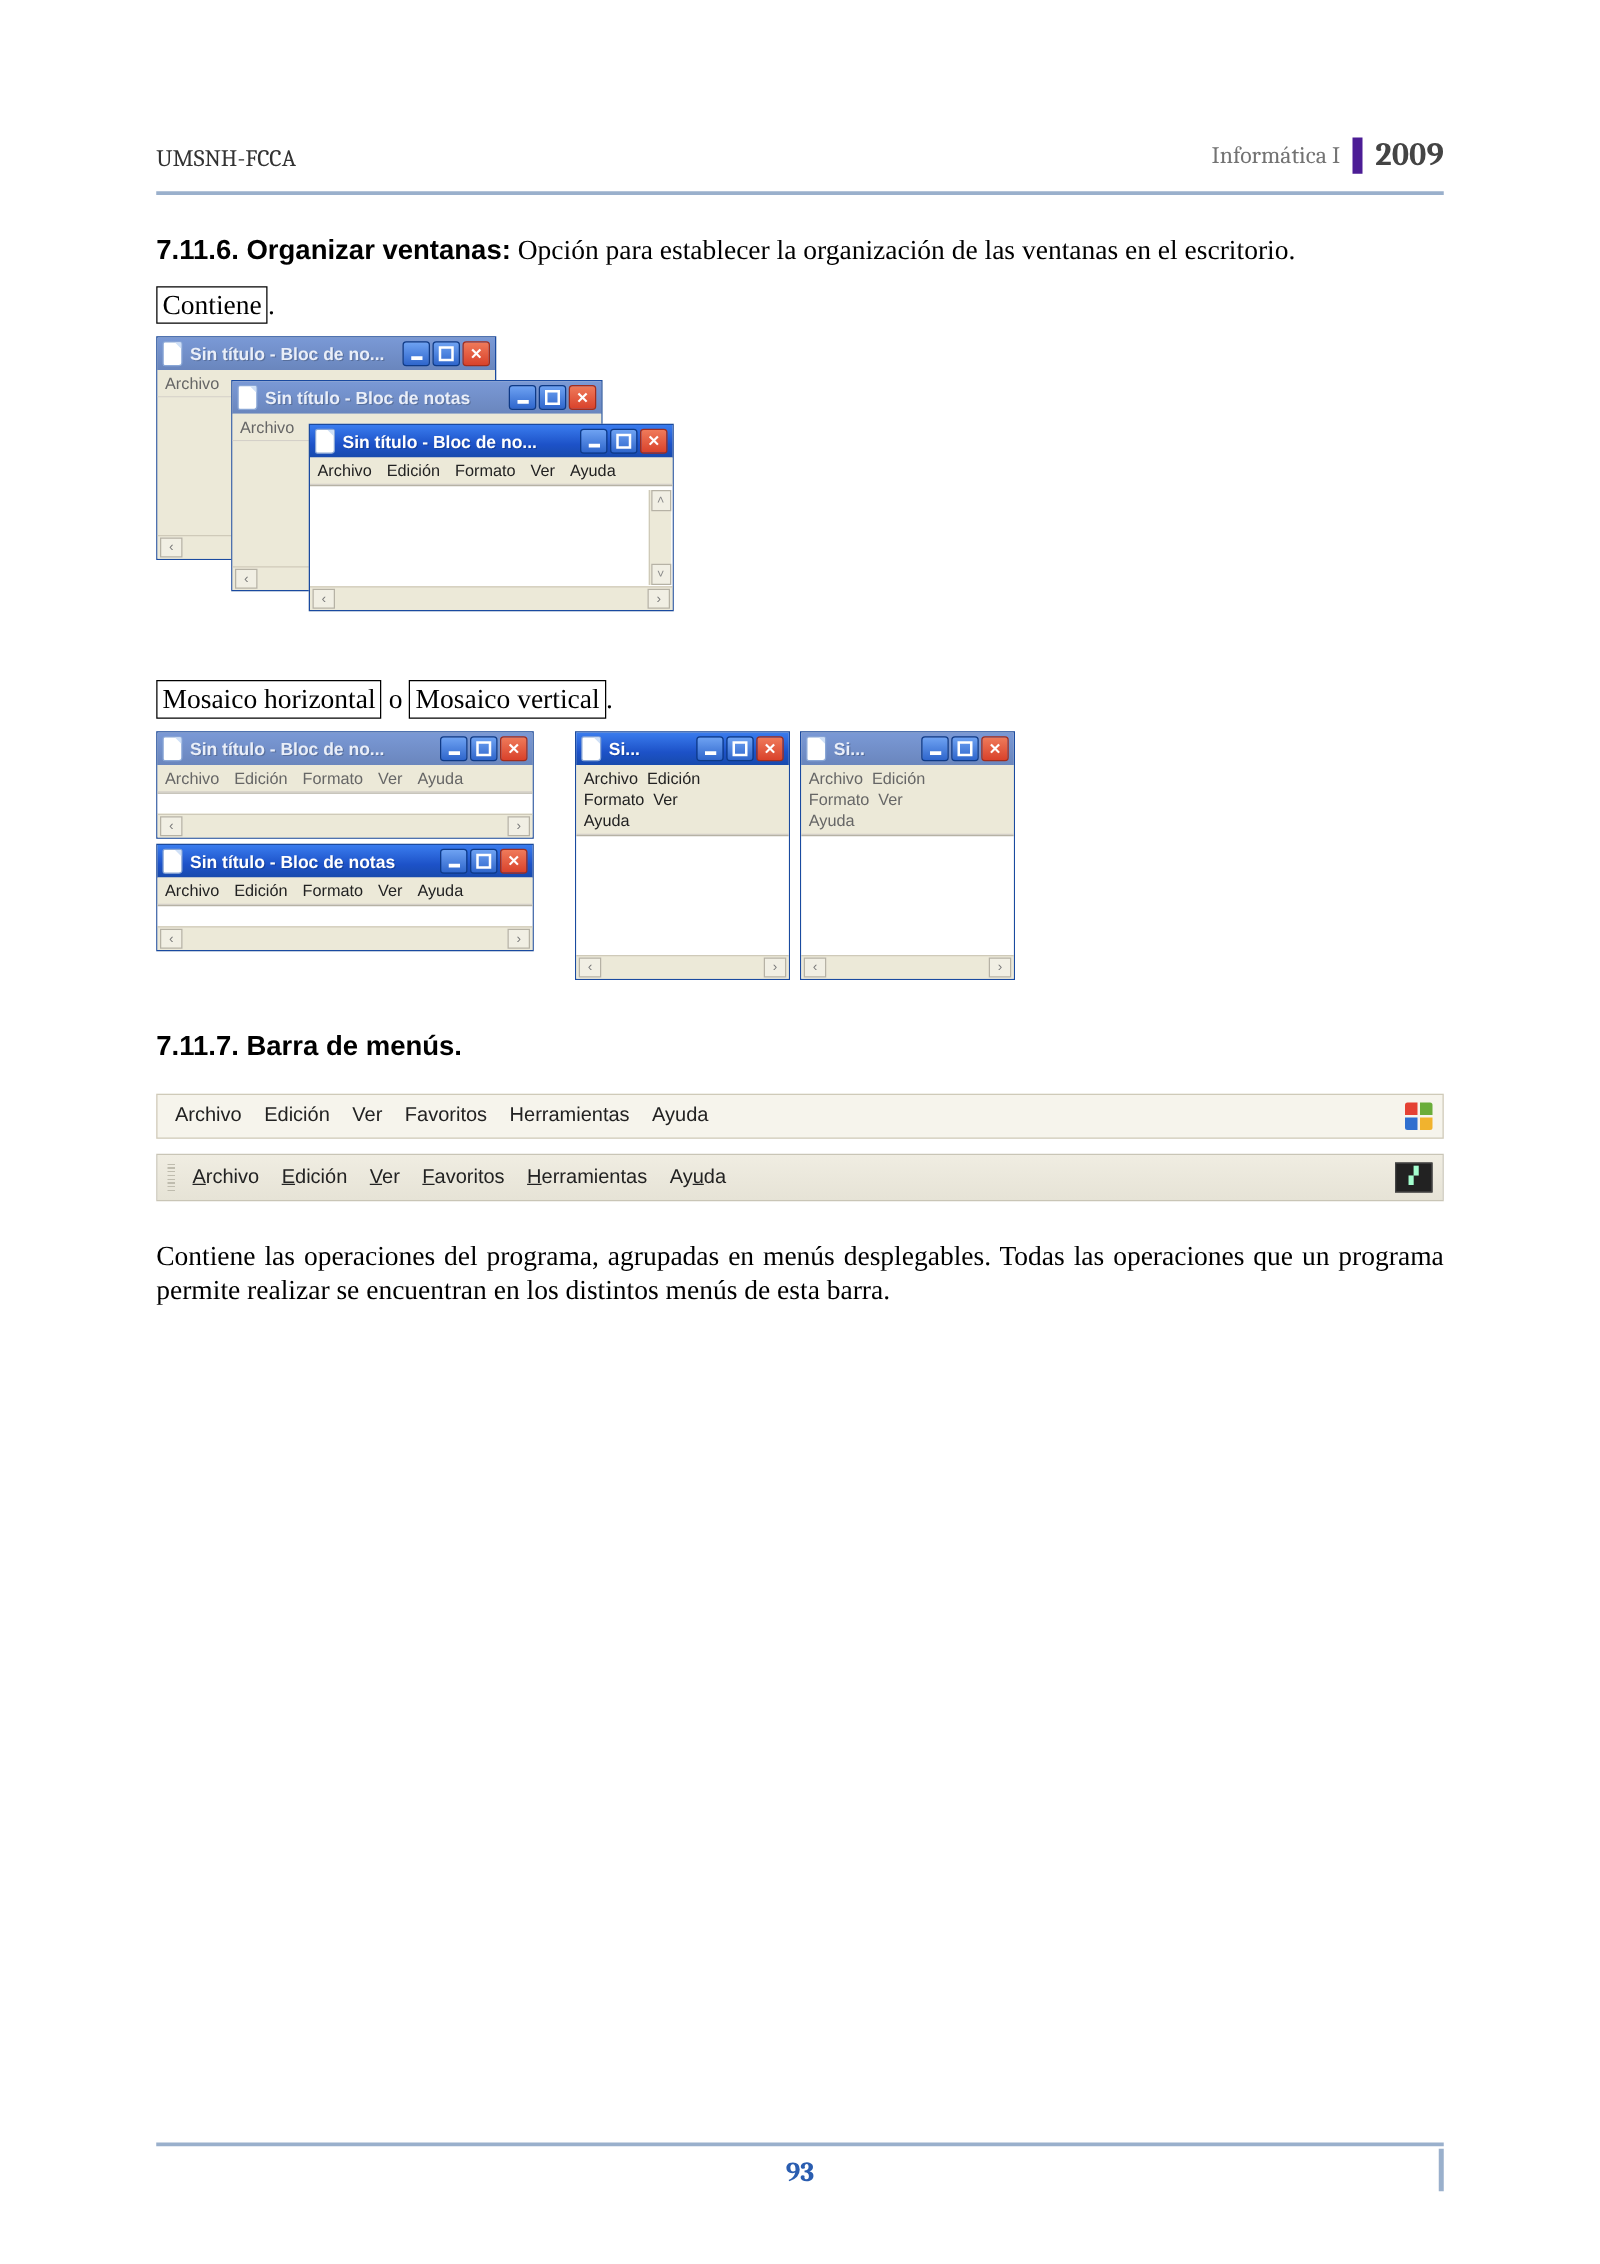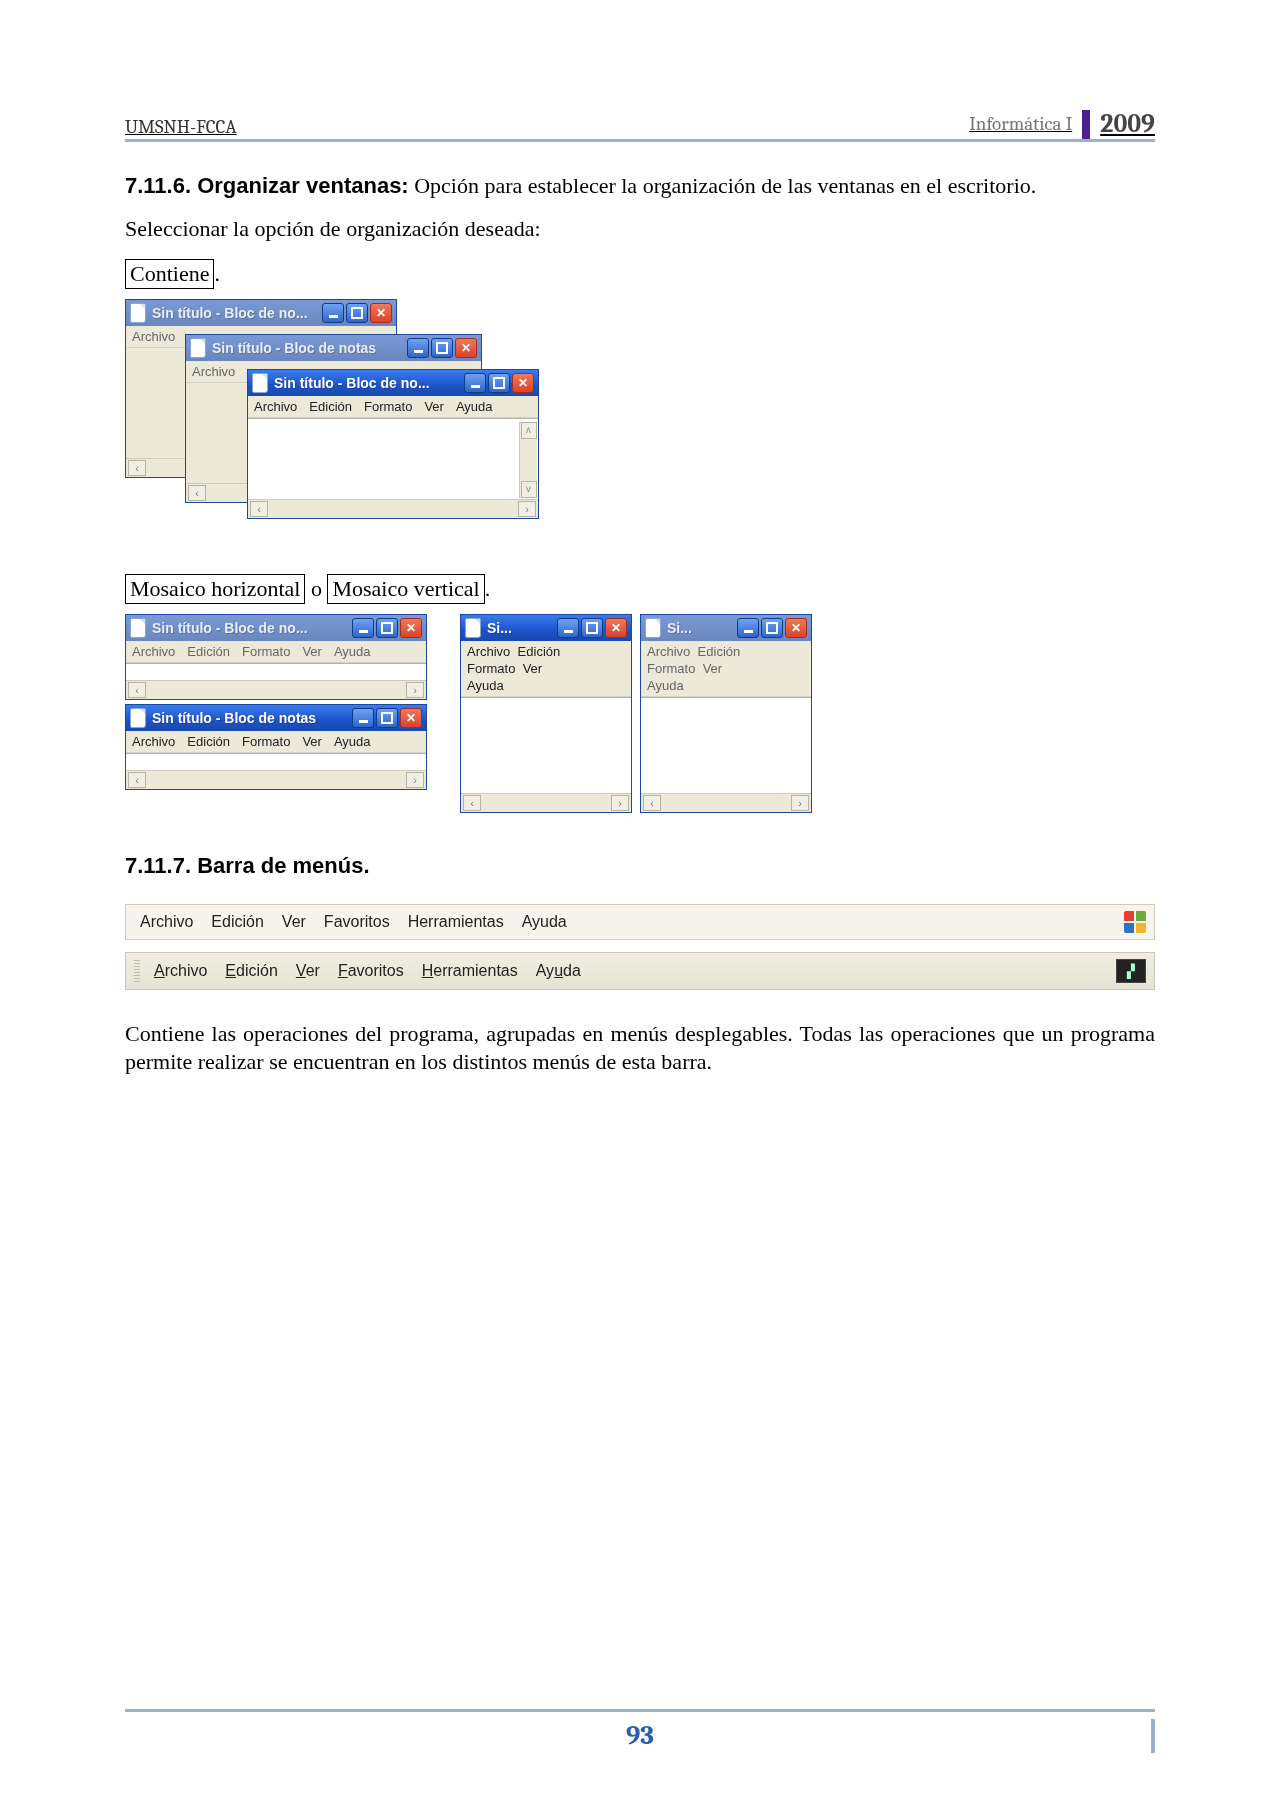--- a/index.html
+++ b/index.html
@@ -15,21 +15,21 @@
     margin: 0 auto;
     padding: 110px 125px 60px 125px;
     box-sizing: border-box;
     position: relative;
   }
   
   .header-row {
     display: flex;
     align-items: flex-start;
     justify-content: space-between;
-    text-decoration: underline;
+    margin-bottom: 14px;
   }
   .header-left {
     font-family: Cambria, Georgia, serif;
     font-size: 19px;
     color: #333;
     padding-top: 6px;
   }
   .header-right {
     display: flex;
     align-items: center;
@@ -217,21 +217,21 @@
   }
   
   .footer {
     position:absolute; left:125px; right:125px; bottom:60px;
     border-top: 3px solid #9ab0cc;
     padding-top: 8px;
     text-align: center;
   }
   .footer .pg {
     font-family: Cambria, Georgia, serif;
-    color: #2a5db0; font-weight: bold; font-size: 27px; margin-top: 35px;
+    color: #2a5db0; font-weight: bold; font-size: 22px; margin-top: 35px;
   }
   .footer-mark {
     position:absolute; right:125px; bottom:58px;
     width:4px; height:34px; background:#9ab0cc;
   }
 </style>
 </head>
 <body>
 
 <div class="page">
@@ -242,21 +242,20 @@
       <div class="subject">Informática I</div>
       <div class="year">2009</div>
     </div>
   </div>
   <hr class="header-rule">
 
   <p class="body">
     <span class="bold-head">7.11.6. Organizar ventanas:</span><span> Opción para establecer la organización de las ventanas en el escritorio.</span>
   </p>
 
-  <p class="body">Seleccionar la opción de organización deseada:</p>
 
   <div class="option-line">
     <span class="boxed-option">Contiene</span><span>.</span>
   </div>
 
   <div class="fig">
     <div class="cascade-stage">
 
       <div class="xp-win" style="left:0;top:0;width:270px;">
         <div class="xp-title inactive">

